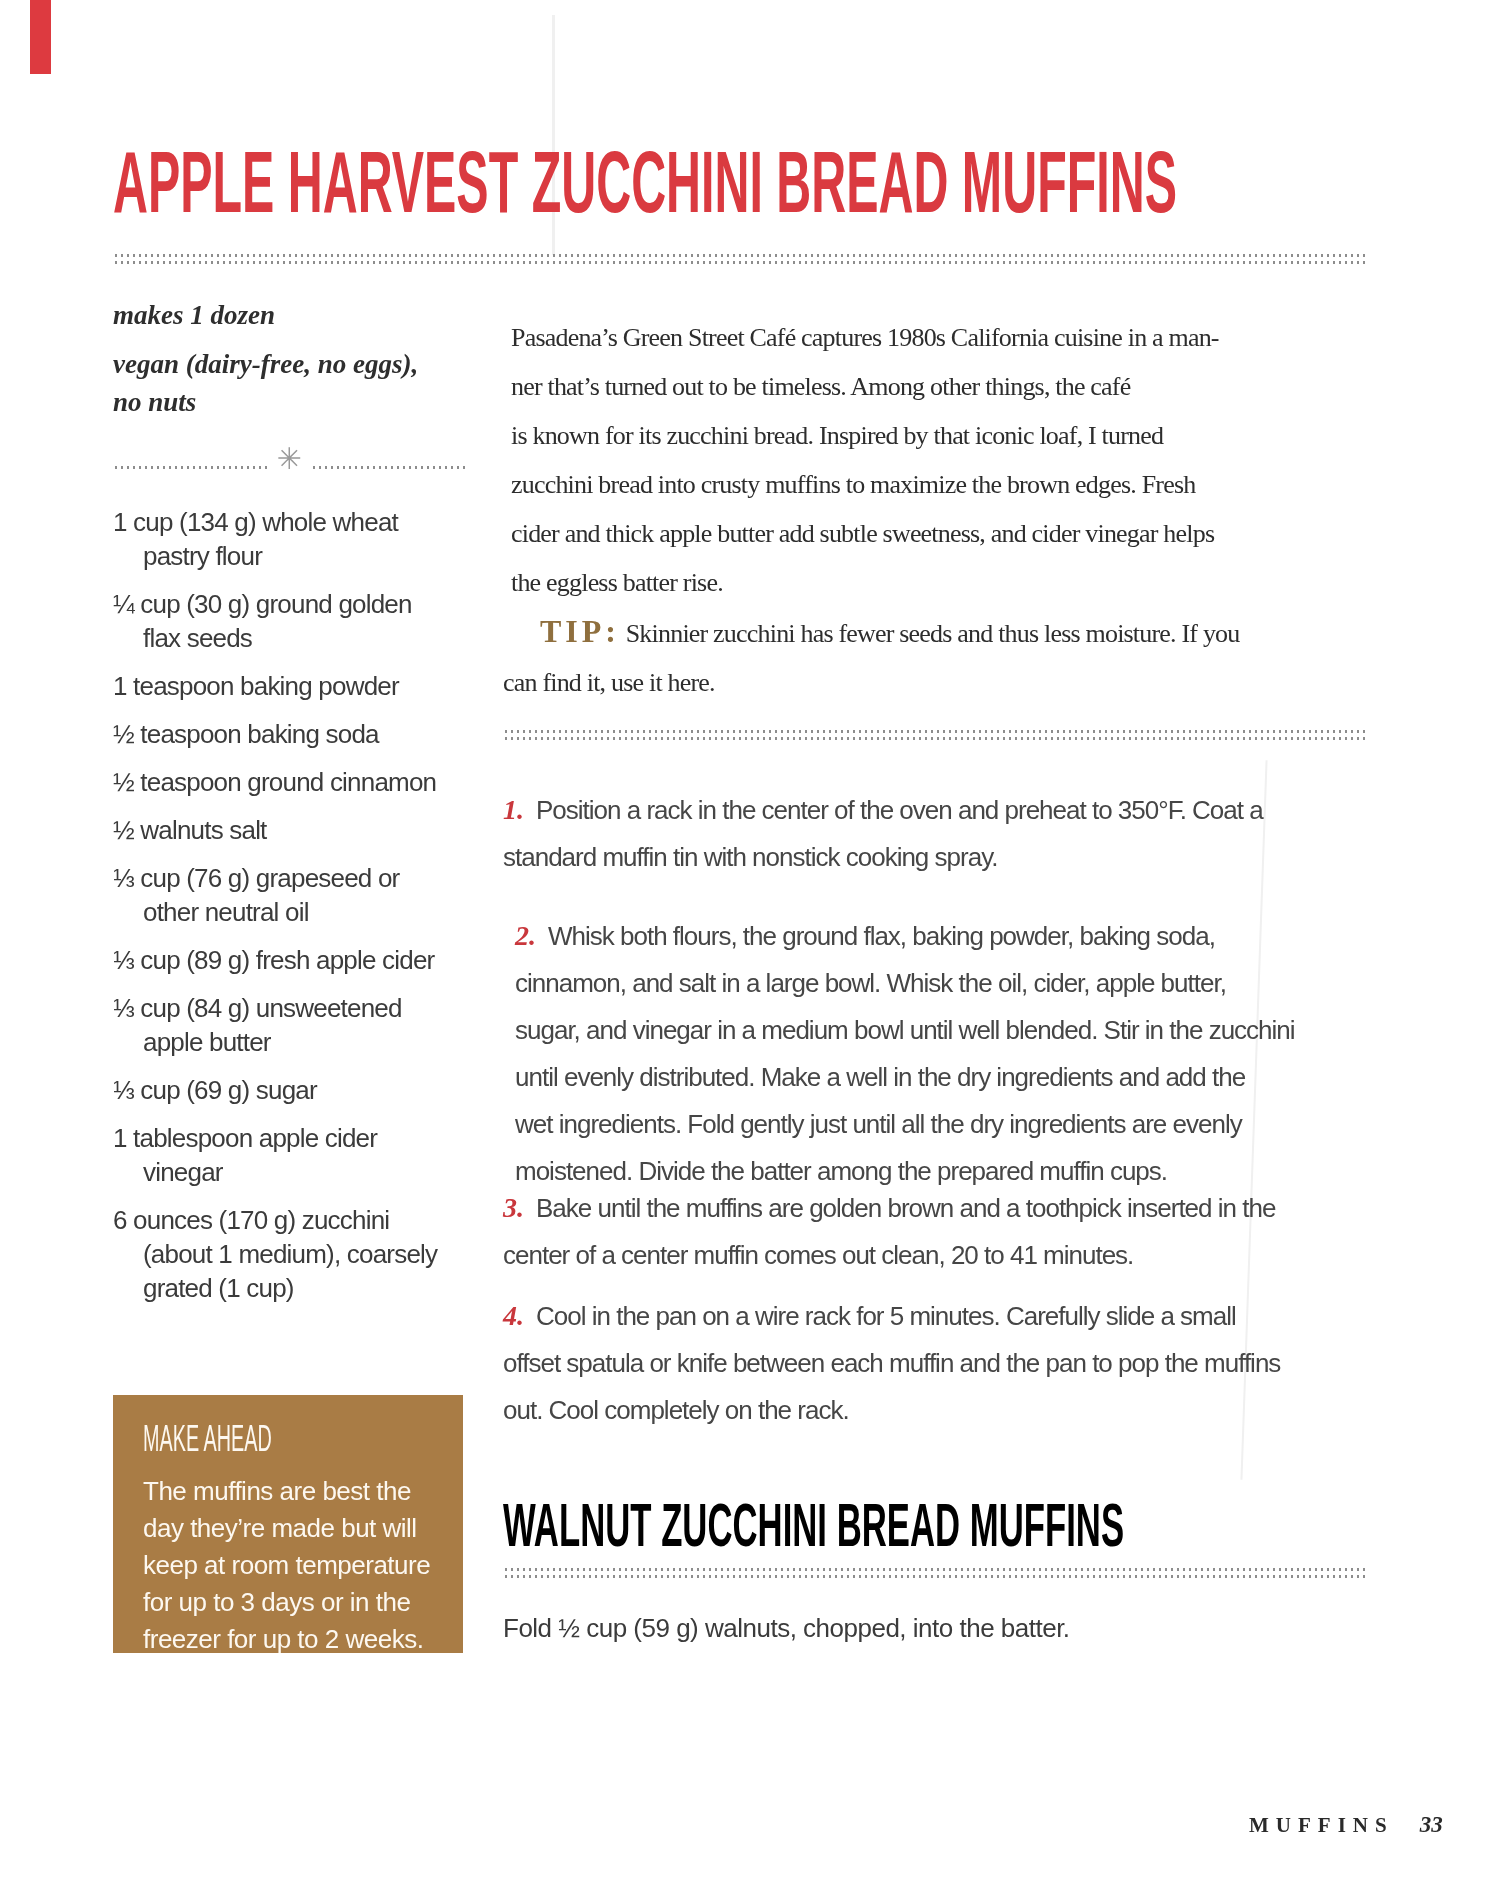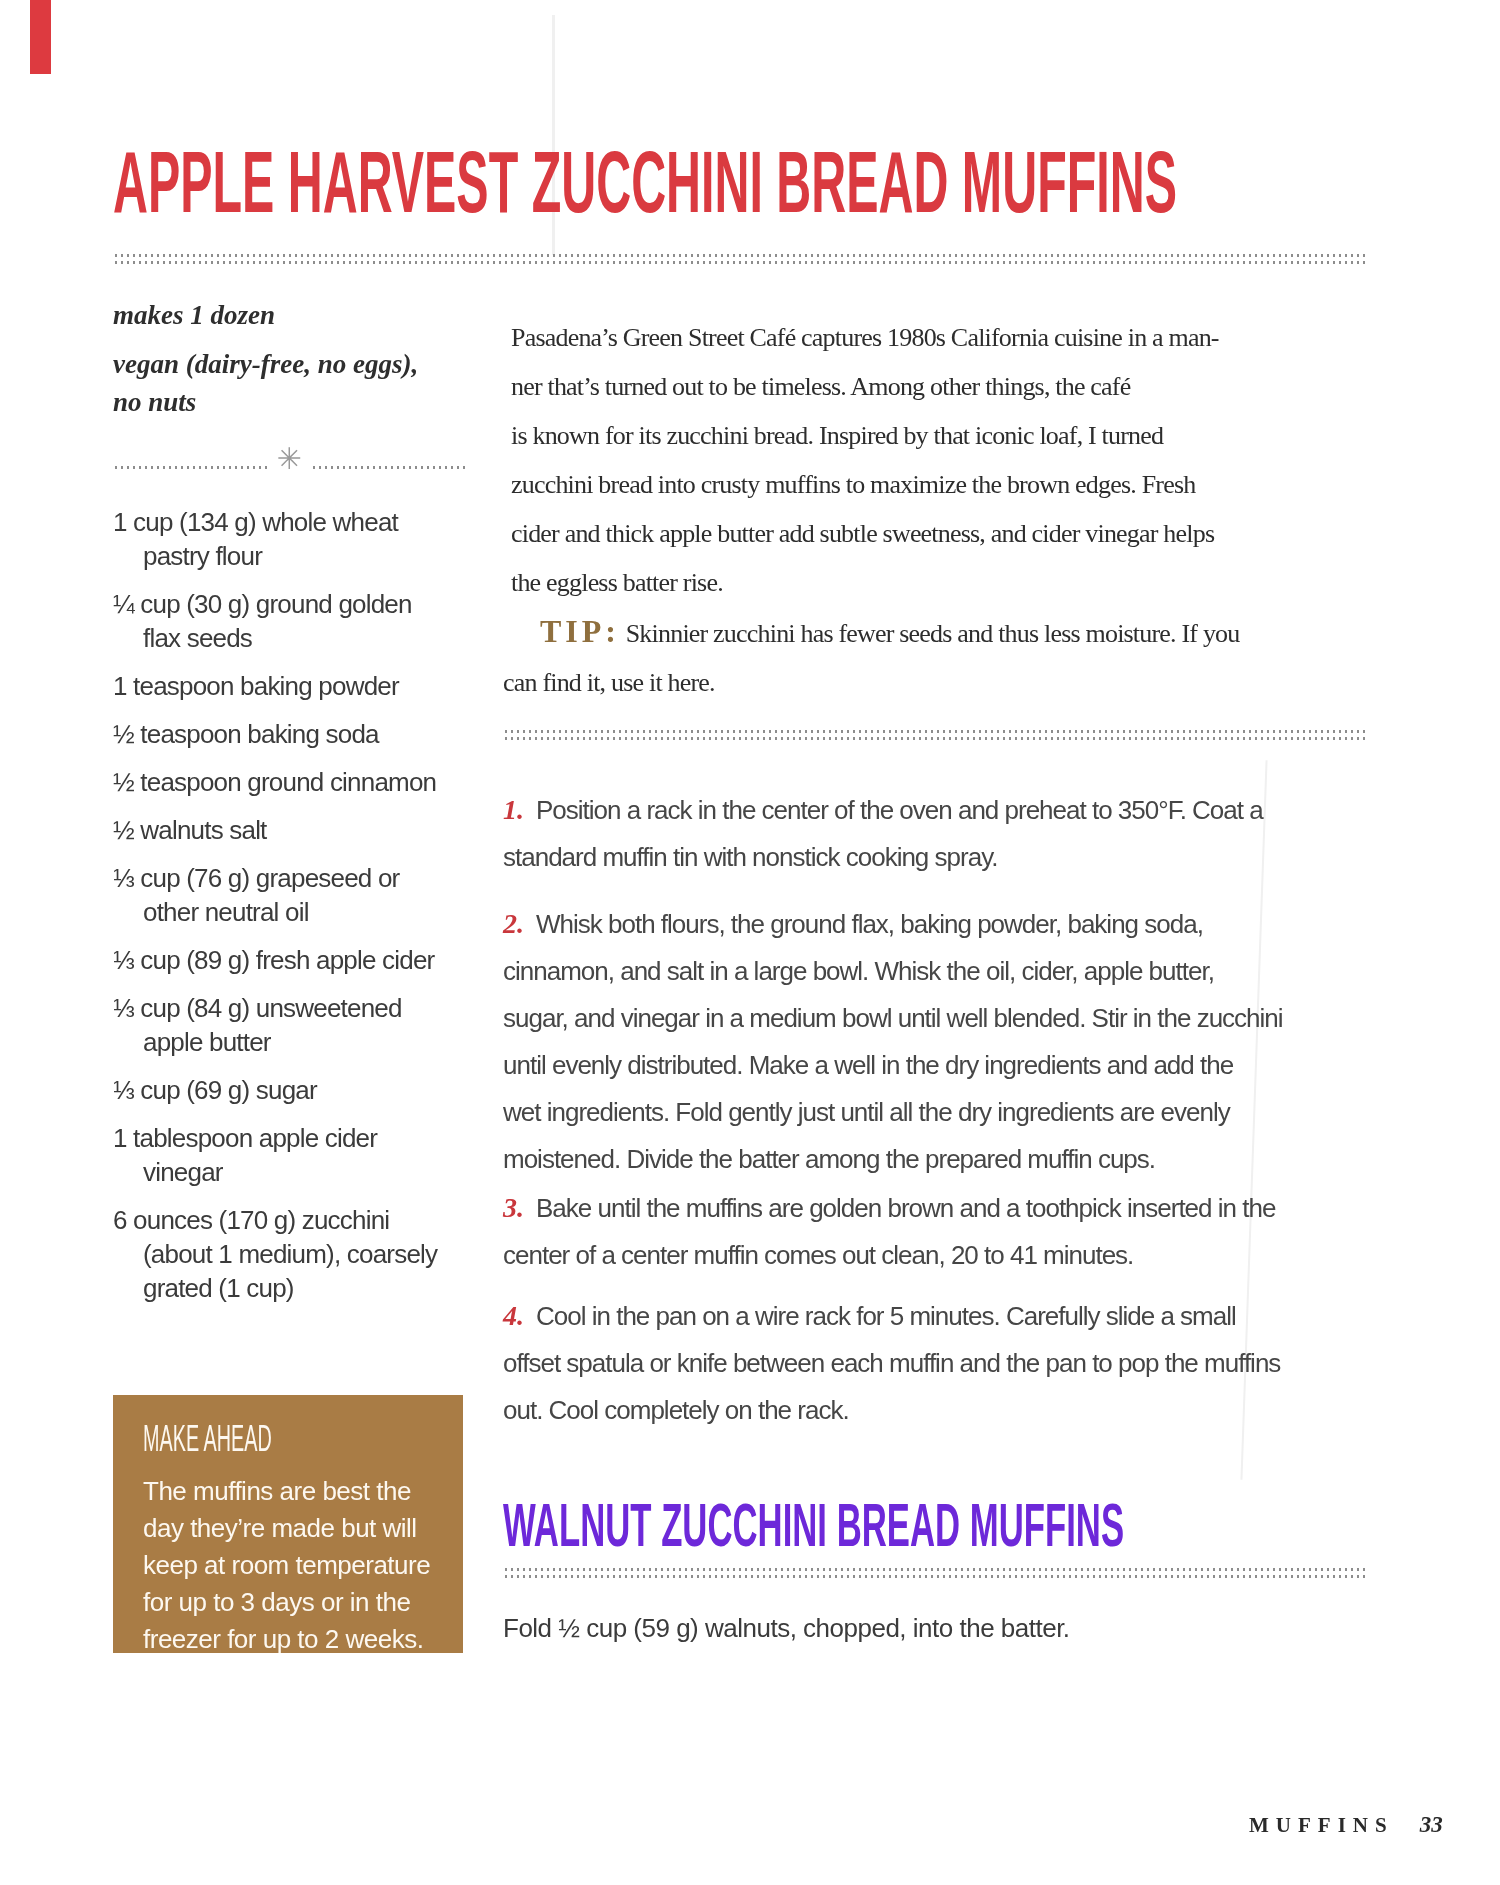--- a/index.html
+++ b/index.html
@@ -83,21 +83,21 @@
     font-size:26px;letter-spacing:-1px;line-height:47px;color:#464646;
   }
   .step-num{
     font-family:"Liberation Serif","DejaVu Serif",serif;
     font-style:italic;font-weight:bold;color:#c9373c;
     font-size:28px;letter-spacing:0;margin-right:12px;
   }
   .step1{top:786px;} .step2{top:900px;} .step3{top:1184px;} .step4{top:1292px;}
   .variation-title{
     left:503px;top:1494px;width:880px;white-space:nowrap;
-    font-weight:bold;font-size:62px;line-height:1;color:#6d28d9;
+    font-weight:bold;font-size:62px;line-height:1;color:#000000;
   }
   .variation-title .condense{transform:scaleX(0.56);}
   .variation-text{
     left:503px;top:1608px;width:940px;
     font-size:26px;letter-spacing:-0.5px;line-height:40px;color:#3b3b3b;
   }
   
   .footer{
     left:1233px;top:1812px;white-space:nowrap;
     font-family:"Liberation Serif","DejaVu Serif",serif;color:#2a2a2a;margin-left:16px;
@@ -167,21 +167,21 @@
 
 <p class="abs tip" style="margin:0;"><span class="tip-label">TIP:</span><span> Skinnier zucchini has fewer seeds and thus less moisture. If you
 can find it, use it here.</span></p>
 
 <div class="abs divider3">
     <div class="dots double"></div>
   </div>
 
 <p class="abs step step1" style="margin:0;"><span class="step-num">1.</span><span>Position a rack in the center of the oven and preheat to 350°F. Coat a
 standard muffin tin with nonstick cooking spray.</span></p>
-<p class="abs step step2" style="margin:0;"><span class="step-num">2.</span><span>Whisk both flours, the ground flax, baking powder, baking soda,
+<p class="abs step step2" style="margin:12px;"><span class="step-num">2.</span><span>Whisk both flours, the ground flax, baking powder, baking soda,
 cinnamon, and salt in a large bowl. Whisk the oil, cider, apple butter,
 sugar, and vinegar in a medium bowl until well blended. Stir in the zucchini
 until evenly distributed. Make a well in the dry ingredients and add the
 wet ingredients. Fold gently just until all the dry ingredients are evenly
 moistened. Divide the batter among the prepared muffin cups.</span></p>
 <p class="abs step step3" style="margin:0;"><span class="step-num">3.</span><span>Bake until the muffins are golden brown and a toothpick inserted in the
 center of a center muffin comes out clean, 20 to 41 minutes.</span></p>
 <p class="abs step step4" style="margin:0;"><span class="step-num">4.</span><span>Cool in the pan on a wire rack for 5 minutes. Carefully slide a small
 offset spatula or knife between each muffin and the pan to pop the muffins
 out. Cool completely on the rack.</span></p>

